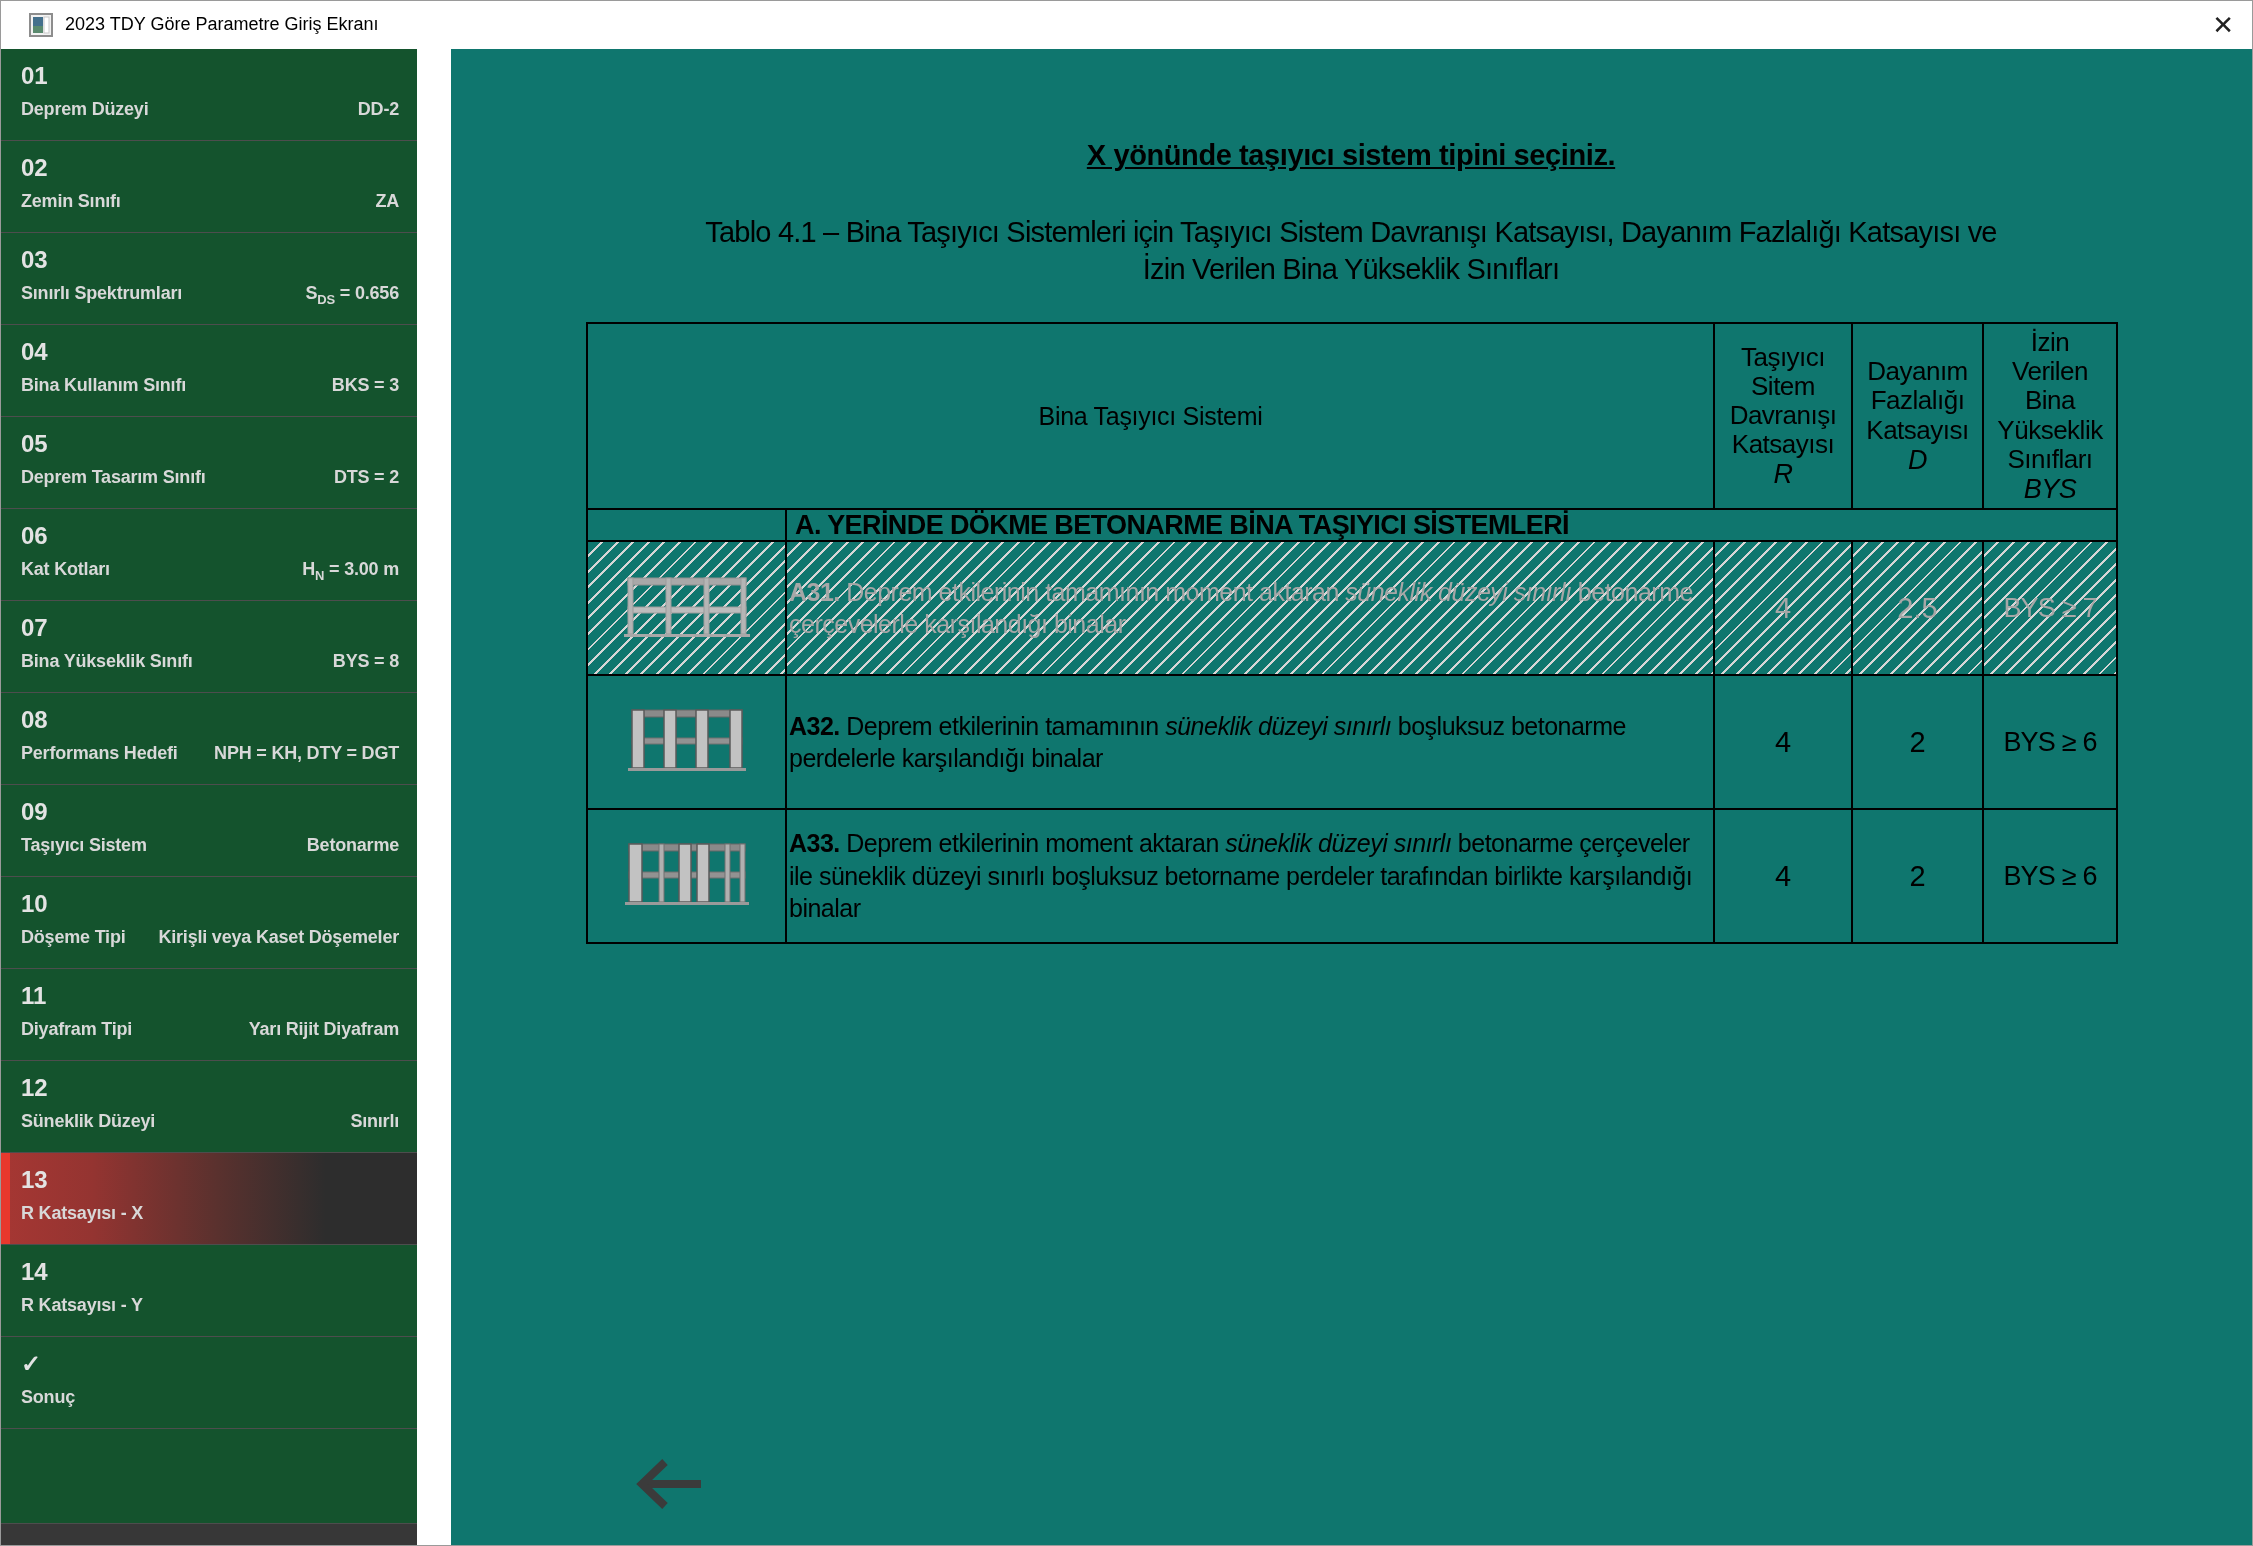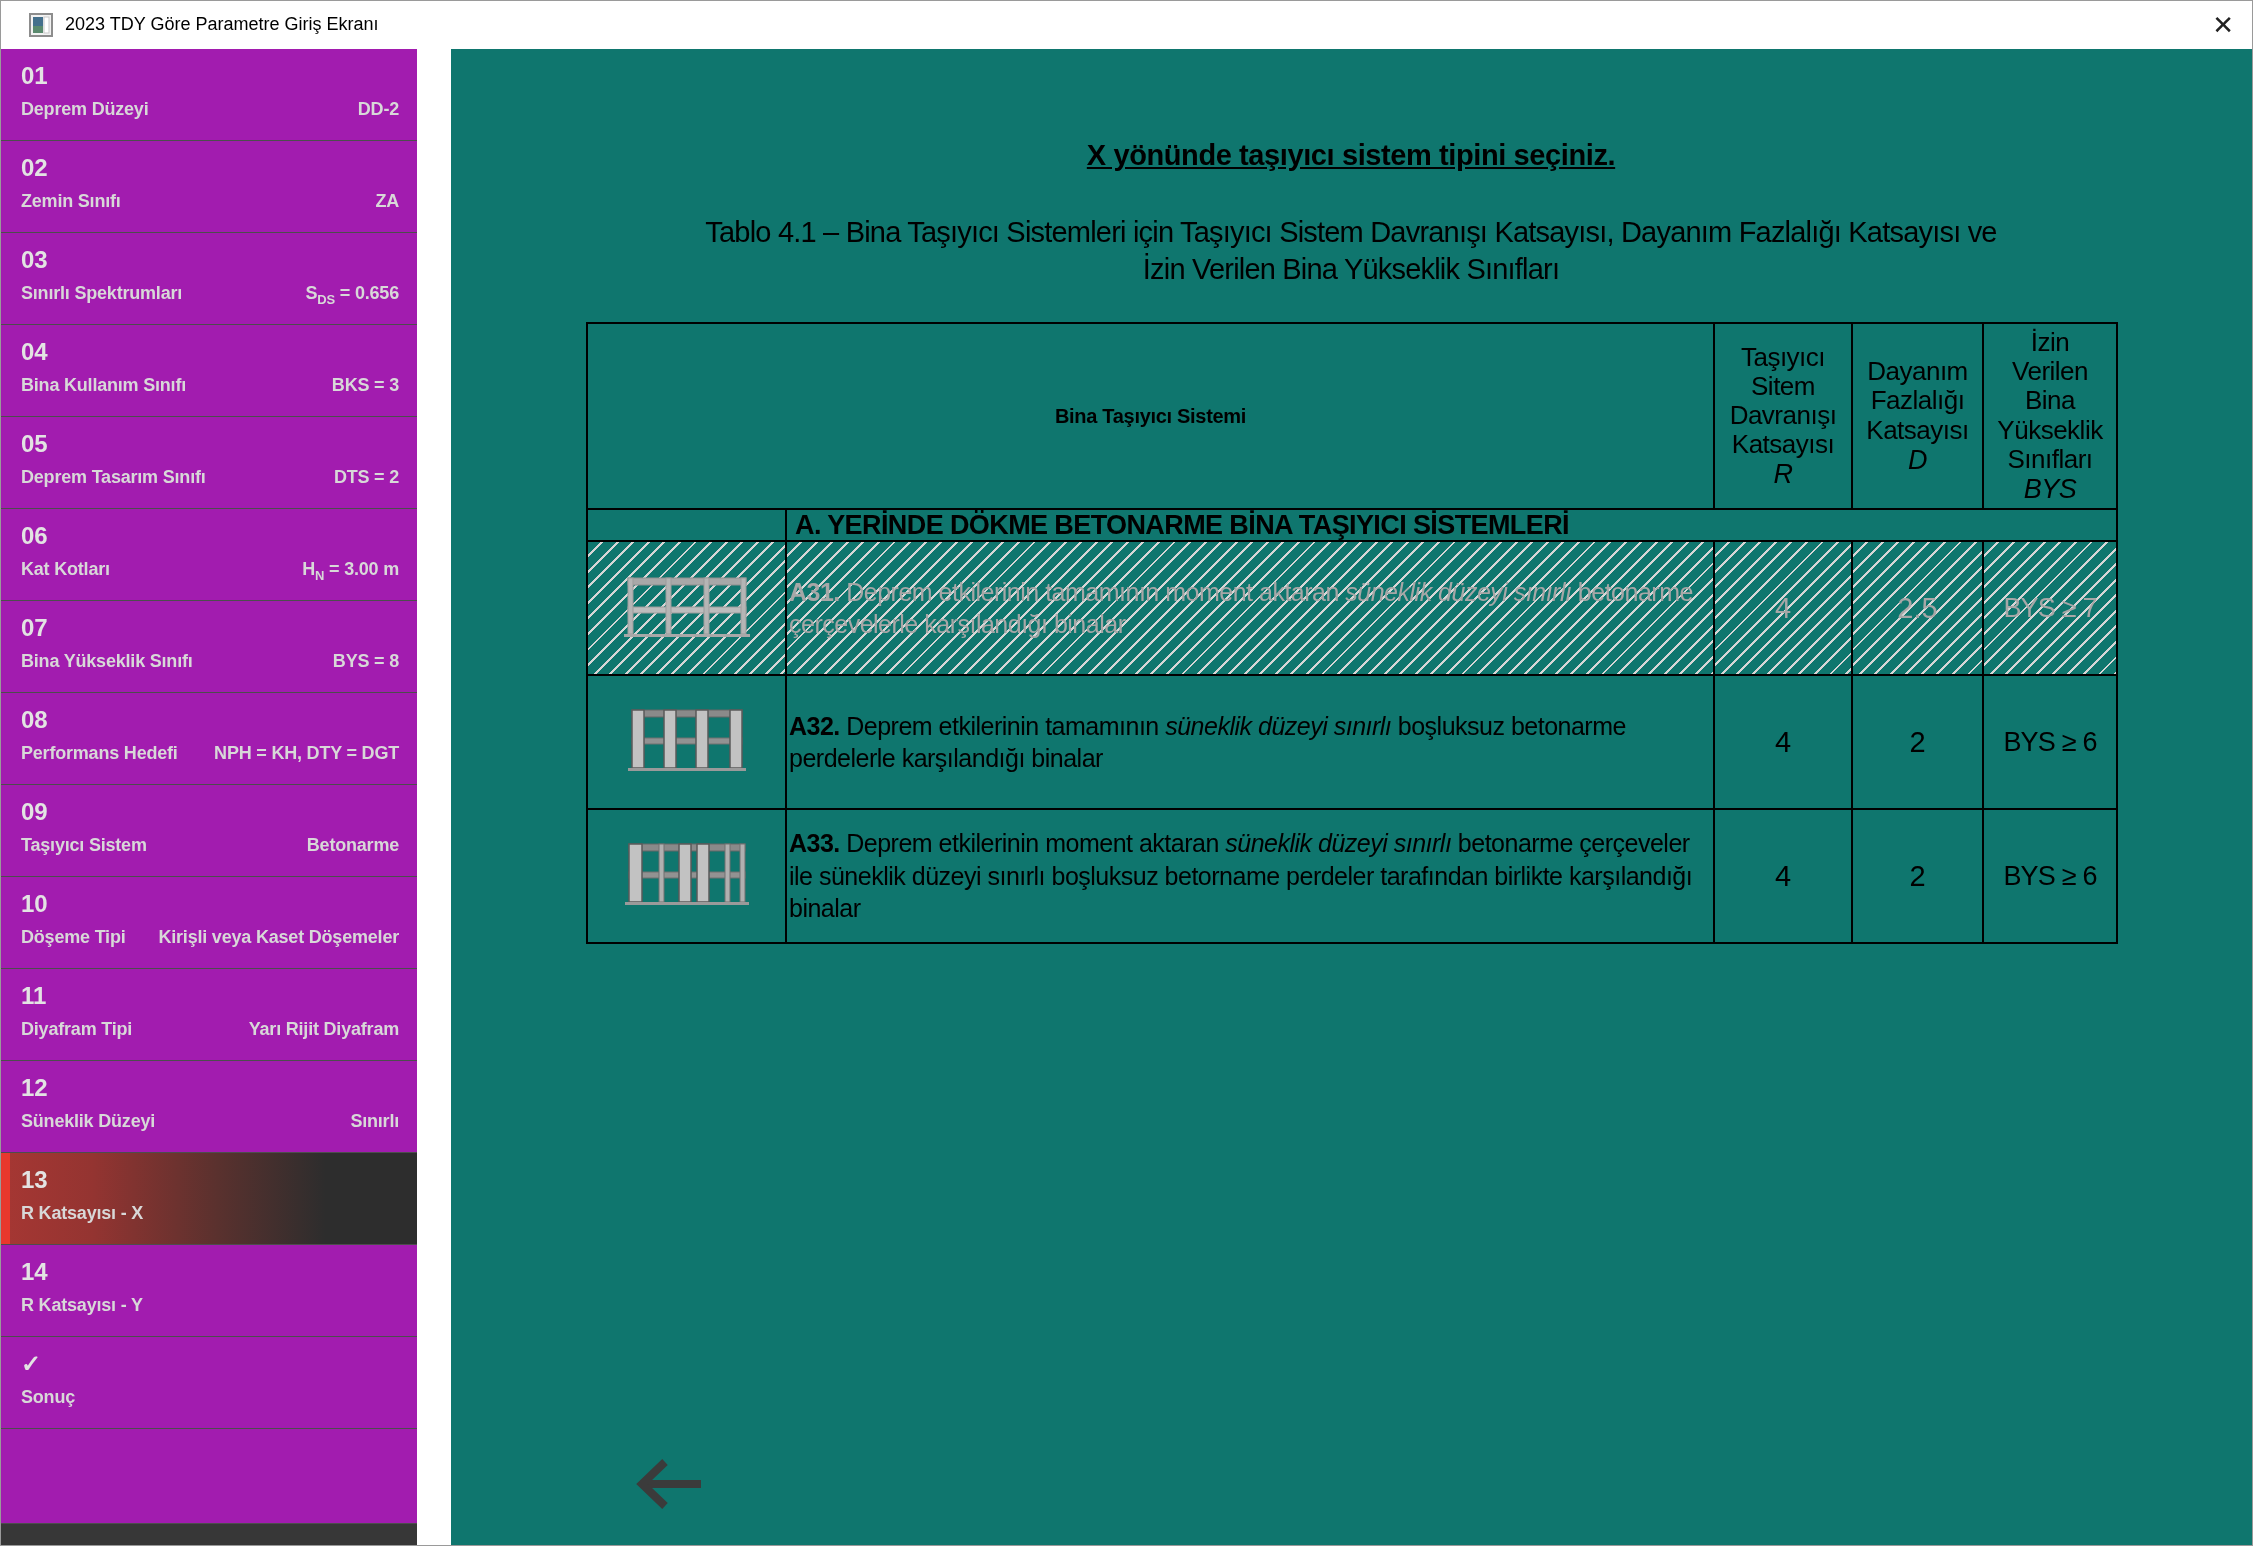--- a/index.html
+++ b/index.html
@@ -10,39 +10,39 @@
     border:1px solid #9a9a9a;
     position:relative;
     overflow:hidden;
   }
   
   .titlebar { position:absolute; left:0; top:0; width:100%; height:48px; background:#ffffff; }
   .app-icon { position:absolute; left:28px; top:12px; width:24px; height:24px; }
   .app-title { position:absolute; left:64px; top:13px; font-size:18px; color:#000; white-space:nowrap; }
   .close-btn { position:absolute; right:18px; top:8px; font-size:26px; font-weight:300; color:#222; cursor:pointer; line-height:32px; }
   
-  .sidebar { position:absolute; left:0; top:48px; width:416px; bottom:0; background:#a21caf; overflow:hidden; }
+  .sidebar { position:absolute; left:0; top:48px; width:416px; bottom:0; background:#14532d; overflow:hidden; }
   .side-item { position:relative; height:92px; border-bottom:1px solid #4d4d4d; padding:11px 18px 0 20px; cursor:pointer; }
   .side-num { font-size:24px; font-weight:bold; color:#e3e3e3; line-height:32px; }
   .side-row { display:flex; align-items:baseline; margin-top:7px; }
   .side-lbl { font-size:18px; font-weight:bold; color:#d8d8d8; letter-spacing:-0.2px; white-space:nowrap; }
   .side-val { margin-left:auto; font-size:18px; font-weight:bold; color:#d8d8d8; letter-spacing:-0.2px; white-space:nowrap; text-align:right; }
   .side-val sub { font-size:13px; }
   .side-item.selected { background:linear-gradient(to right, #a63733 0%, #943431 22%, #5a312e 52%, #2d2d2d 78%); }
   .side-item.selected::before { content:""; position:absolute; left:0; top:0; bottom:0; width:9px; background:#e8382d; }
   .sidebar-footer { position:absolute; left:0; bottom:0; width:100%; height:22px; background:#373737; border-top:1px solid #4d4d4d; }
   
   .main { position:absolute; left:450px; top:48px; right:0; bottom:0; background:#0f766e; }
   .content { position:absolute; left:135px; top:0; width:1530px; }
   .heading { margin-top:90px; text-align:center; font-size:29px; font-weight:bold; text-decoration:underline; letter-spacing:-0.4px; }
   .caption { margin:42px auto 0 auto; max-width:1330px; text-align:center; font-size:29px; line-height:1.28; letter-spacing:-0.8px; }
   
   .sys-table { margin-top:34px; border-collapse:collapse; table-layout:fixed; width:1530px; }
   .sys-table td, .sys-table th { border:2px solid #000; vertical-align:middle; }
-  .hdr-sys { height:174px; font-size:20px; font-weight:bold; text-align:center; letter-spacing:-0.3px; }
+  .hdr-sys { height:174px; font-size:25px; font-weight:normal; text-align:center; letter-spacing:-0.3px; }
   .hdr-col { font-size:26px; font-weight:normal; text-align:center; line-height:1.12; padding:4px 8px; letter-spacing:-0.5px; }
   .hdr-sym { font-style:italic; font-size:27px; }
   .sec-blank { height:31px; }
   .sec-cell { font-size:27px; font-weight:bold; padding:0 8px; line-height:30px; letter-spacing:-0.6px; white-space:nowrap; overflow:hidden; }
   .data-row td { height:134px; }
   .icon-cell { text-align:center; }
   .desc-cell { font-size:25px; line-height:1.3; padding:8px 2px; letter-spacing:-0.5px; }
   .val-cell { text-align:center; font-size:29px; }
   .bys-cell { text-align:center; font-size:27px; letter-spacing:-0.8px; white-space:nowrap; }
   .data-row.disabled td {

